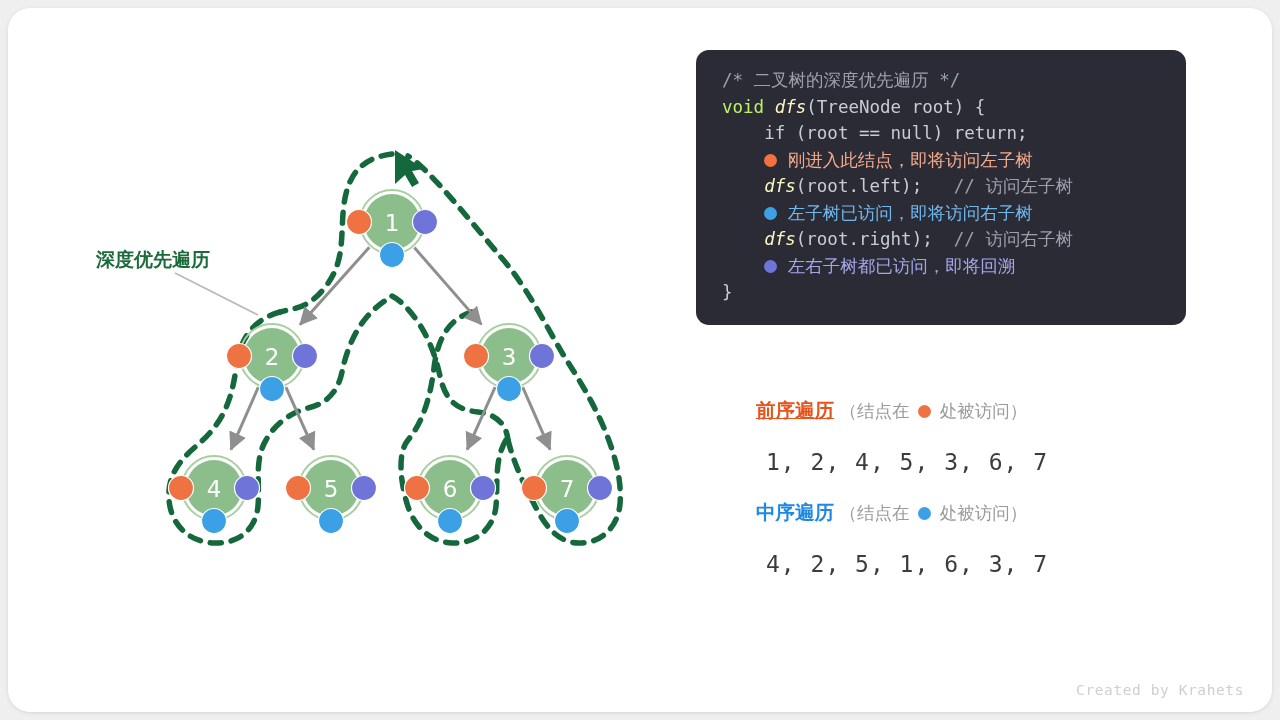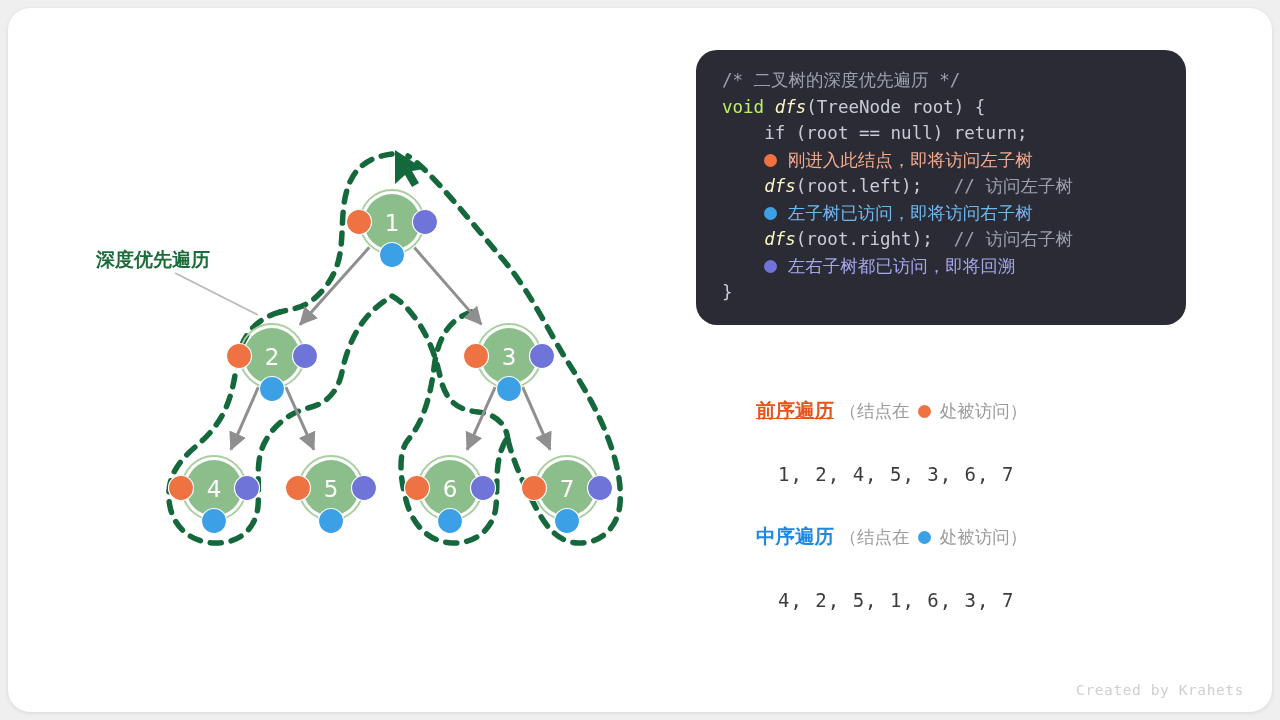--- a/index.html
+++ b/index.html
@@ -42,21 +42,21 @@
   }
 
   
   #code-block {
     position: absolute;
     left: 688px; top: 42px;
     width: 490px;
     box-sizing: border-box;
     padding: 17px 22px 19px 26px;
     background: #2b2b36;
-    border-radius: 21px;
+    border-radius: 13px;
     font-family: "DejaVu Sans Mono", monospace;
     font-size: 17.5px;
     line-height: 26.5px;
     white-space: pre;
   }
   .cl { display: block; height: 26.5px; }
   .c-comment { color: #9ba0ab; }
   .c-kw      { color: #bef264; }
   .c-fn      { color: #fef9c3; font-style: italic; }
   .c-plain   { color: #c8ccd4; }
@@ -92,26 +92,26 @@
     color: #9a9a9a;
     font-weight: normal;
     font-size: 17.5px;
   }
   .res-head .dot { vertical-align: -1px; margin: 0 3px; }
   .h-pre  { color: #e8521b; text-decoration: underline; }
   .h-in   { color: #1e88e5; margin-top: 10px; }
   .h-post { color: #4149c6; }
   .res-seq {
     font-family: "DejaVu Sans Mono", monospace;
-    font-size: 19px;
+    font-size: 23px;
     color: #3c3c3c;
     height: 56px;
     line-height: 56px;
     padding-left: 6px;
-    margin: 16px;
+    margin: 4px;
     letter-spacing: 1px;
   }
 
   
   #watermark {
     position: absolute;
     right: 28px; bottom: 14px;
     font-family: "DejaVu Sans Mono", monospace;
     font-size: 14.5px;
     color: #cfcfcf;

